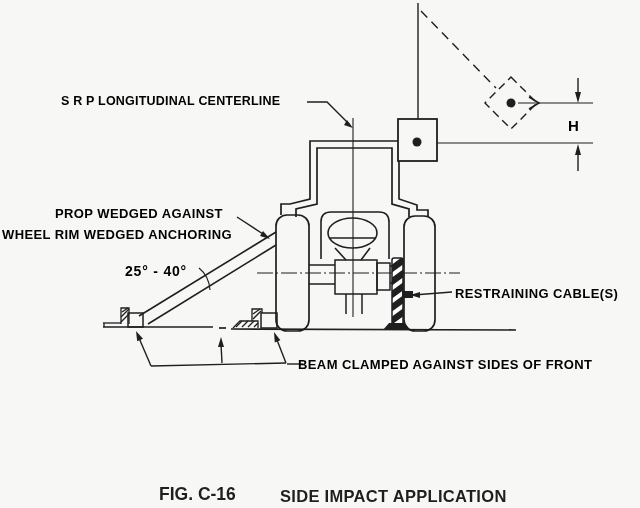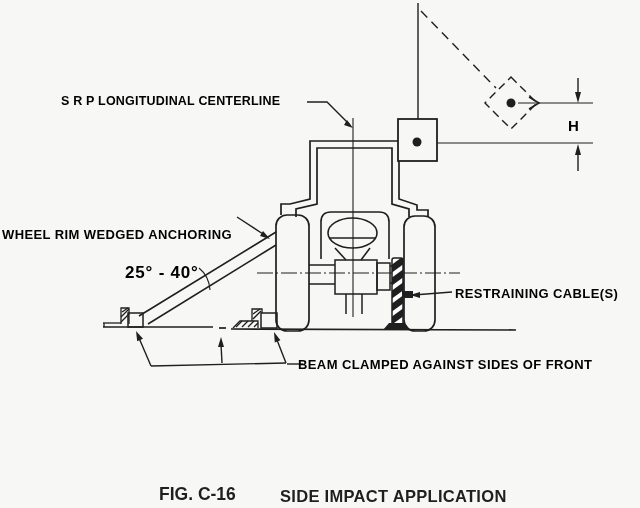--- a/index.html
+++ b/index.html
@@ -14,21 +14,21 @@
   svg{position:absolute;left:0;top:0;}
   .lbl{
     position:absolute;
     font-weight:700;
     font-size:13px;
     letter-spacing:0.4px;
     white-space:nowrap;
     color:#000000;
   }
   .lbl.small{font-size:12.5px;letter-spacing:0.2px;}
-  .lbl.angle{font-size:17px;letter-spacing:0.8px;}
+  .lbl.angle{font-size:14px;letter-spacing:0.8px;}
   .lbl.hdim{font-size:15px;letter-spacing:0;}
   .caption span{
     position:absolute;
     font-weight:700;
     white-space:nowrap;
   }
   .cap-num{left:159px;top:484px;font-size:17.5px;text-align:right;}
   .cap-title{left:280px;top:487px;font-size:16.5px;letter-spacing:0.3px;}
 </style>
 </head>
@@ -182,20 +182,21 @@
       <polygon points="136,331 143,338.8 137.2,341.2" fill="#1f1f1f"></polygon>
       <line x1="222" y1="363" x2="221" y2="344" stroke="#1f1f1f" stroke-width="1.4"></line>
       <polygon points="221,337 218,347 224,347" fill="#1f1f1f"></polygon>
       <line x1="286" y1="363" x2="277" y2="340" stroke="#1f1f1f" stroke-width="1.4"></line>
       <polygon points="274,332 280.4,340.2 274.8,342.4" fill="#1f1f1f"></polygon>
     </g>
   </svg>
 
   <div class="lbl small" style="left:61px;top:94px;">S R P LONGITUDINAL CENTERLINE</div>
 
+  <div class="lbl" style="left:55px;top:206px;">PROP WEDGED AGAINST</div>
   <div class="lbl" style="left:2px;top:227px;">WHEEL RIM WEDGED ANCHORING</div>
 
   <div class="lbl angle" style="left:125px;top:263px;">25° - 40°</div>
 
   <div class="lbl" style="left:455px;top:286px;">RESTRAINING CABLE(S)</div>
 
   <div class="lbl" style="left:298px;top:357px;">BEAM CLAMPED AGAINST SIDES OF FRONT</div>
 
   <div class="lbl hdim" style="left:568px;top:117px;">H</div>
 

